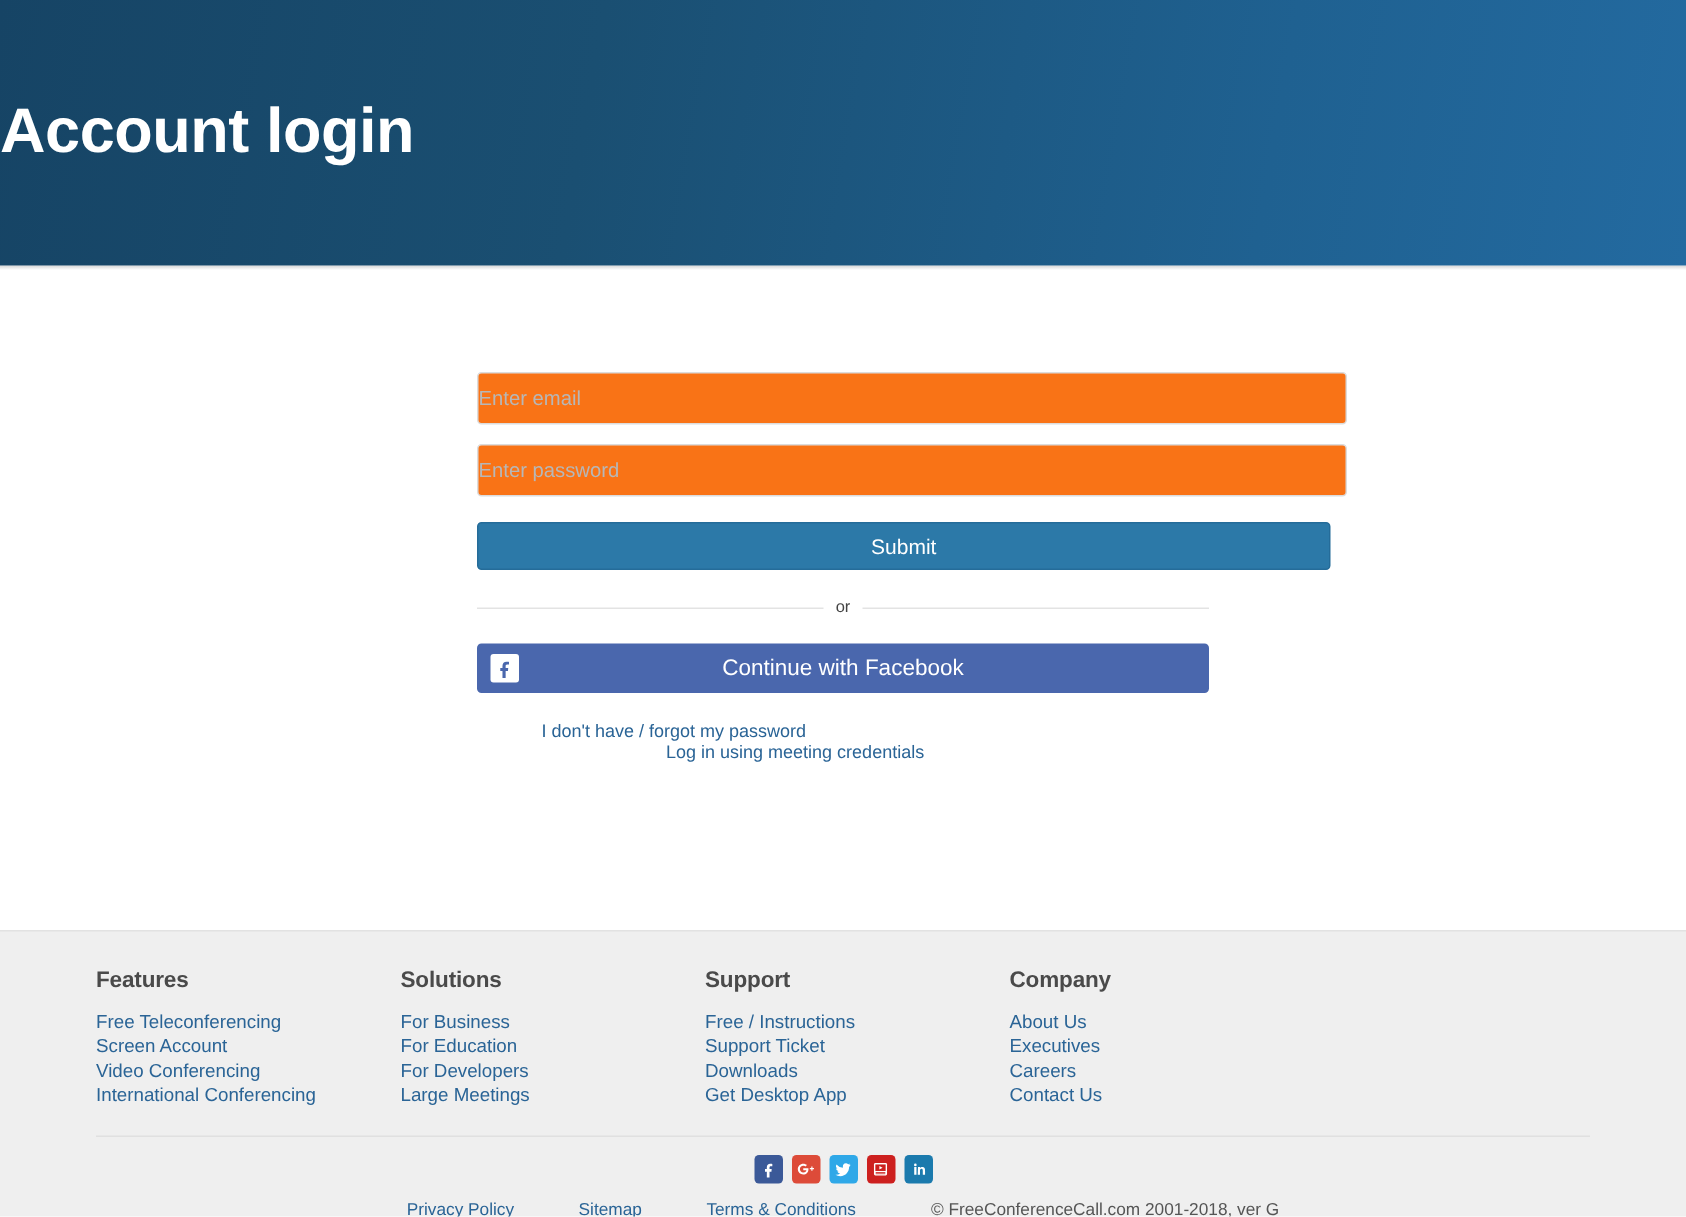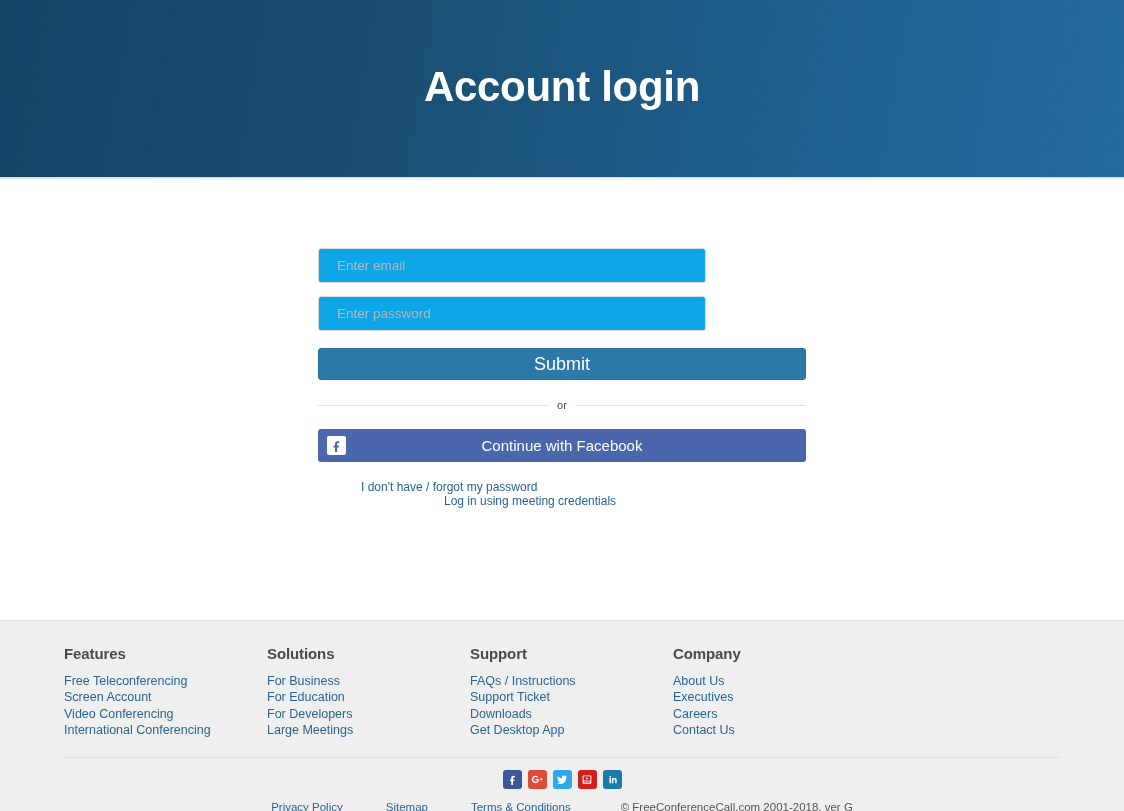--- a/index.html
+++ b/index.html
@@ -17,21 +17,21 @@
   }
 
   
   .hero {
     position: relative;
     width: 1124px;
     height: 177px;
     background: linear-gradient(100deg, #164465 0%, #1a4f72 35%, #1f6191 75%, #236aa0 100%);
     display: flex;
     align-items: center;
-    justify-content: center;
+    justify-content: flex-start;
   }
   .hero-title {
     color: #ffffff;
     font-size: 42px;
     font-weight: bold;
     letter-spacing: -0.3px;
     line-height: 1;
     margin: 0;
     padding-bottom: 4px;
   }
@@ -48,29 +48,29 @@
     background: #ffffff;
     position: relative;
   }
   .form-wrap {
     width: 488px;
     margin: 0 auto;
     padding-top: 68px;
   }
   .field {
     display: block;
-    width: 388px;
+    width: 580px;
     height: 35px;
     border: 1px solid #dcdcdc;
     border-radius: 3px;
-    background: #0ea5e9;
+    background: #f97316;
     font-family: "Liberation Sans", sans-serif;
     font-size: 13.5px;
     color: #3b3b3b;
-    padding: 0 18px;
+    padding: 0 0;
     outline: none;
   }
   .field::placeholder { color: #b7b7b7; }
   .field + .field { margin-top: 13px; }
 
   .checkbox-row {
     display: flex;
     align-items: center;
     margin-top: 17px;
     margin-bottom: 0;
@@ -87,29 +87,29 @@
   }
   .cbox-label {
     font-size: 13.5px;
     color: #333333;
     line-height: 1;
     cursor: pointer;
   }
 
   .btn-submit {
     display: block;
-    width: 488px;
+    width: 569px;
     height: 32px;
     margin-top: 17px;
     background: #2c79a8;
     border: 1px solid #256c99;
     border-radius: 3px;
     color: #ffffff;
     font-family: "Liberation Sans", sans-serif;
-    font-size: 18px;
+    font-size: 14px;
     line-height: 30px;
     text-align: center;
     cursor: pointer;
     padding: 0;
   }
 
   .or-row {
     display: flex;
     align-items: center;
     margin-top: 16px;
@@ -300,21 +300,21 @@
     <div class="fcol">
       <h4>Solutions</h4>
       <a href="#">For Business</a>
       <a href="#">For Education</a>
       <a href="#">For Developers</a>
       <a href="#">Large Meetings</a>
     </div>
 
     <div class="fcol">
       <h4>Support</h4>
-      <a href="#">FAQs / Instructions</a>
+      <a href="#">Free / Instructions</a>
       <a href="#">Support Ticket</a>
       <a href="#">Downloads</a>
       <a href="#">Get Desktop App</a>
     </div>
 
     <div class="fcol">
       <h4>Company</h4>
       <a href="#">About Us</a>
       <a href="#">Executives</a>
       <a href="#">Careers</a>

